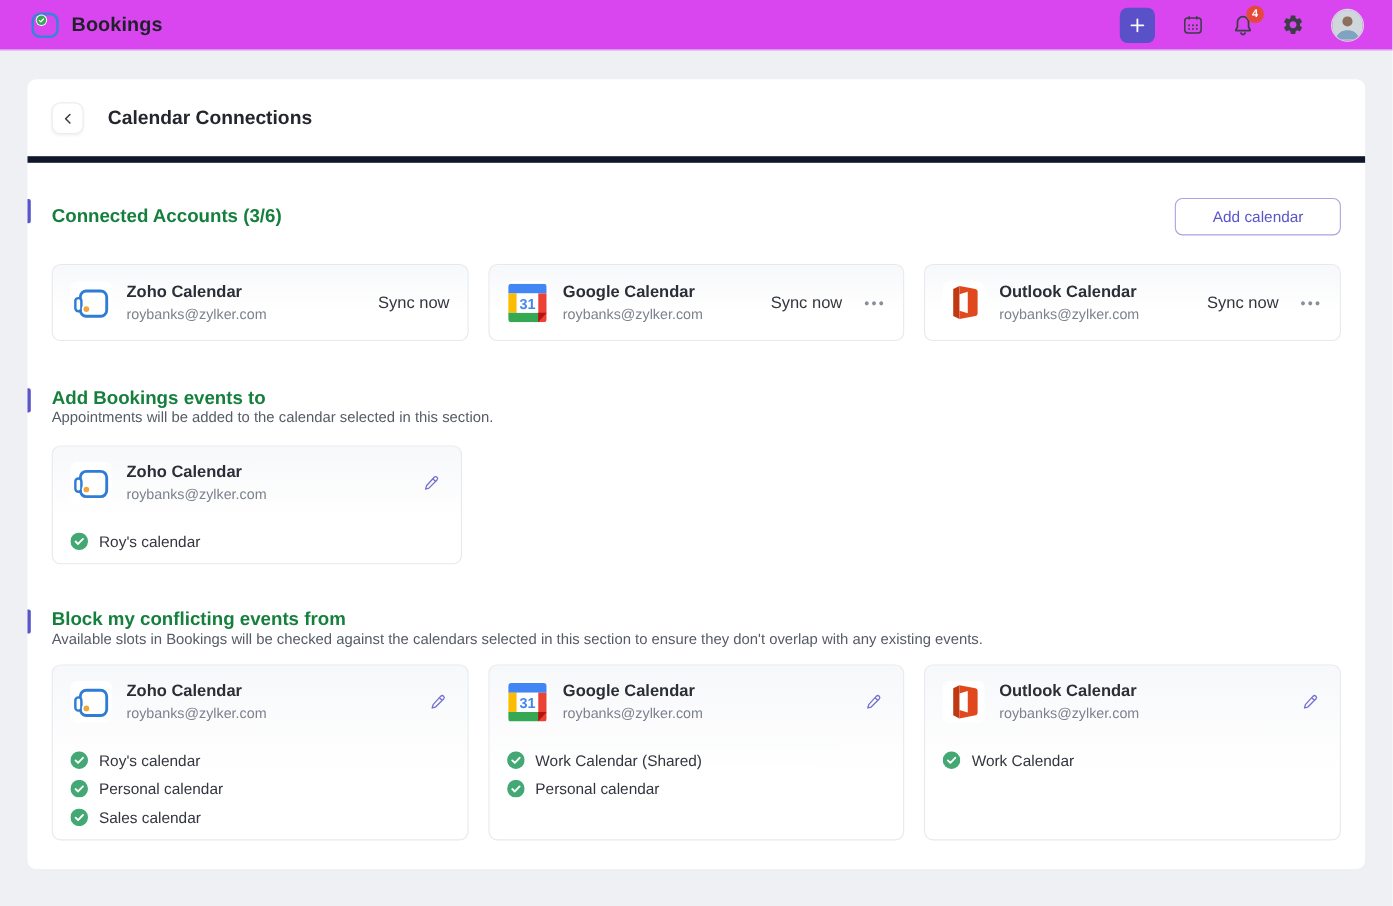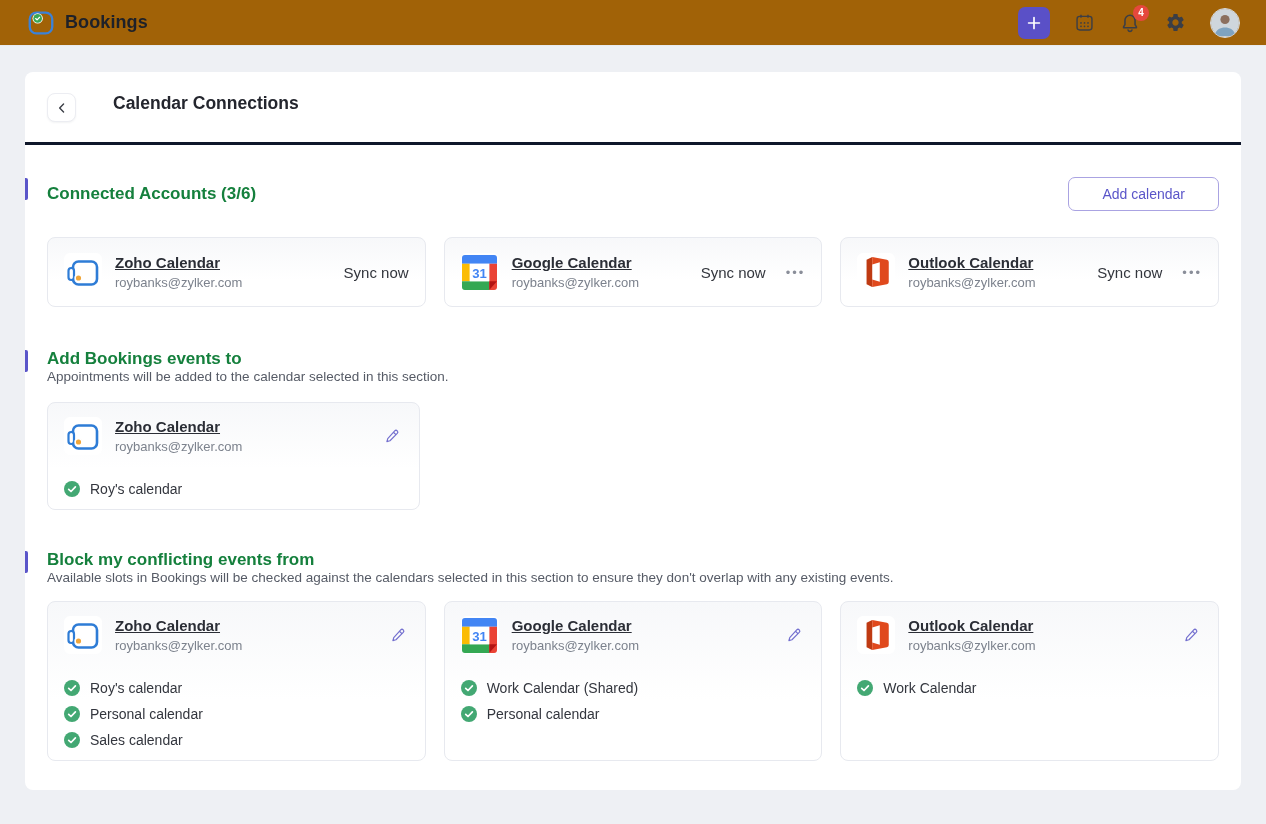--- a/index.html
+++ b/index.html
@@ -4,41 +4,41 @@
 <style>
   * { margin:0; padding:0; box-sizing:border-box; }
   html,body { width:1266px; height:824px; overflow:hidden; }
   body {
     font-family:"Liberation Sans","DejaVu Sans",sans-serif;
     background:#eef0f4;
     color:#23262e;
   }
   
   .topbar {
-    height:46px; background:#a16207; border-bottom:1px solid #e8eaee;
+    height:46px; background:#d946ef; border-bottom:1px solid #e8eaee;
     display:flex; align-items:center; padding:0 26px;
   }
   .brand { display:flex; align-items:center; gap:9px; }
   .brand-title { font-size:18px; font-weight:700; color:#1e2129; letter-spacing:.1px; }
   .topbar-right { margin-left:auto; display:flex; align-items:center; gap:24px; }
   .plus-btn {
     width:32px; height:32px; border-radius:7px; background:#5a50c7; border:none;
     display:flex; align-items:center; justify-content:center; cursor:pointer;
   }
   .icon-btn { background:none; border:none; cursor:pointer; display:flex; align-items:center; position:relative; padding:0; }
   .badge {
     position:absolute; top:-7px; right:-8px; min-width:16px; height:16px; border-radius:8px;
     background:#e5483d; color:#fff; font-size:10px; font-weight:700;
     display:flex; align-items:center; justify-content:center; padding:0 4px;
   }
   .avatar { width:30px; height:30px; border-radius:50%; overflow:hidden; border:1px solid #d8dce1; cursor:pointer; }
   
   .content { padding:26px 25px 0; }
   .panel { width:1216px; height:718px; background:#fff; border-radius:8px; position:relative; }
-  .panel-header { display:flex; gap:37px; padding:21px 22px 20px; border-bottom:3px solid #0f172a; }
+  .panel-header { display:flex; align-items:center; gap:22px; padding:21px 22px 20px; border-bottom:6px solid #0f172a; }
   .back-btn {
     width:29px; height:29px; border-radius:8px; background:#fff; border:1px solid #ecedf2;
     box-shadow:0 1px 2px rgba(40,44,63,.06); display:flex; align-items:center; justify-content:center; cursor:pointer;
   }
   .page-title { font-size:17.5px; font-weight:700; color:#24262e; }
   
   .section-head { display:flex; align-items:center; position:relative; padding:0 22px; }
   .accent { position:absolute; left:0; top:1px; width:3px; height:22px; background:#5a55c9; border-radius:0 2px 2px 0; }
   .section-title { font-size:17px; font-weight:700; color:#15803d; }
   .section-desc { font-size:13.5px; color:#565b66; padding:0 22px; }
@@ -48,21 +48,21 @@
     font-family:inherit;
   }
   .cards-row { display:grid; grid-template-columns:1fr 1fr 1fr; gap:18px; padding:0 22px; }
   .card {
     border:1px solid #e7e9ef; border-radius:8px;
     background:linear-gradient(180deg,#f7f8fa 0%,#ffffff 62%);
   }
   .card-head { display:flex; align-items:center; padding:14px 16px; }
   .icon-tile { width:38px; height:38px; border-radius:6px; background:#fff; display:flex; align-items:center; justify-content:center; flex:0 0 auto; }
   .card-meta { margin-left:13px; min-width:0; }
-  .card-name { font-size:15px; font-weight:700; color:#2b2e36; line-height:1.25;text-decoration:underline; }
+  .card-name { font-size:15px; font-weight:700; color:#2b2e36; line-height:1.25; }
   .card-email { font-size:13px; color:#7c828d; margin-top:2px; }
   .card-actions { margin-left:auto; display:flex; align-items:center; gap:20px;justify-content:flex-end; }
   .sync-link { font-size:15px; color:#33363d; font-weight:500; background:none; border:none; cursor:pointer; font-family:inherit; }
   .menu-dots { font-size:13px; color:#8a8e99; letter-spacing:2px; background:none; border:none; cursor:pointer; line-height:1; padding:2px 0; }
   .edit-btn { margin-left:auto; background:none; border:none; cursor:pointer; display:flex; padding:2px; }
   .cal-list { padding:2px 16px 12px; }
   .cal-item { display:flex; align-items:center; gap:10px; margin-top:10px; }
   .cal-item-label { font-size:14px; color:#33363e; }
   .row-sync .card-head { padding:16px; }
   .m-top-32 { margin-top:32px; }

